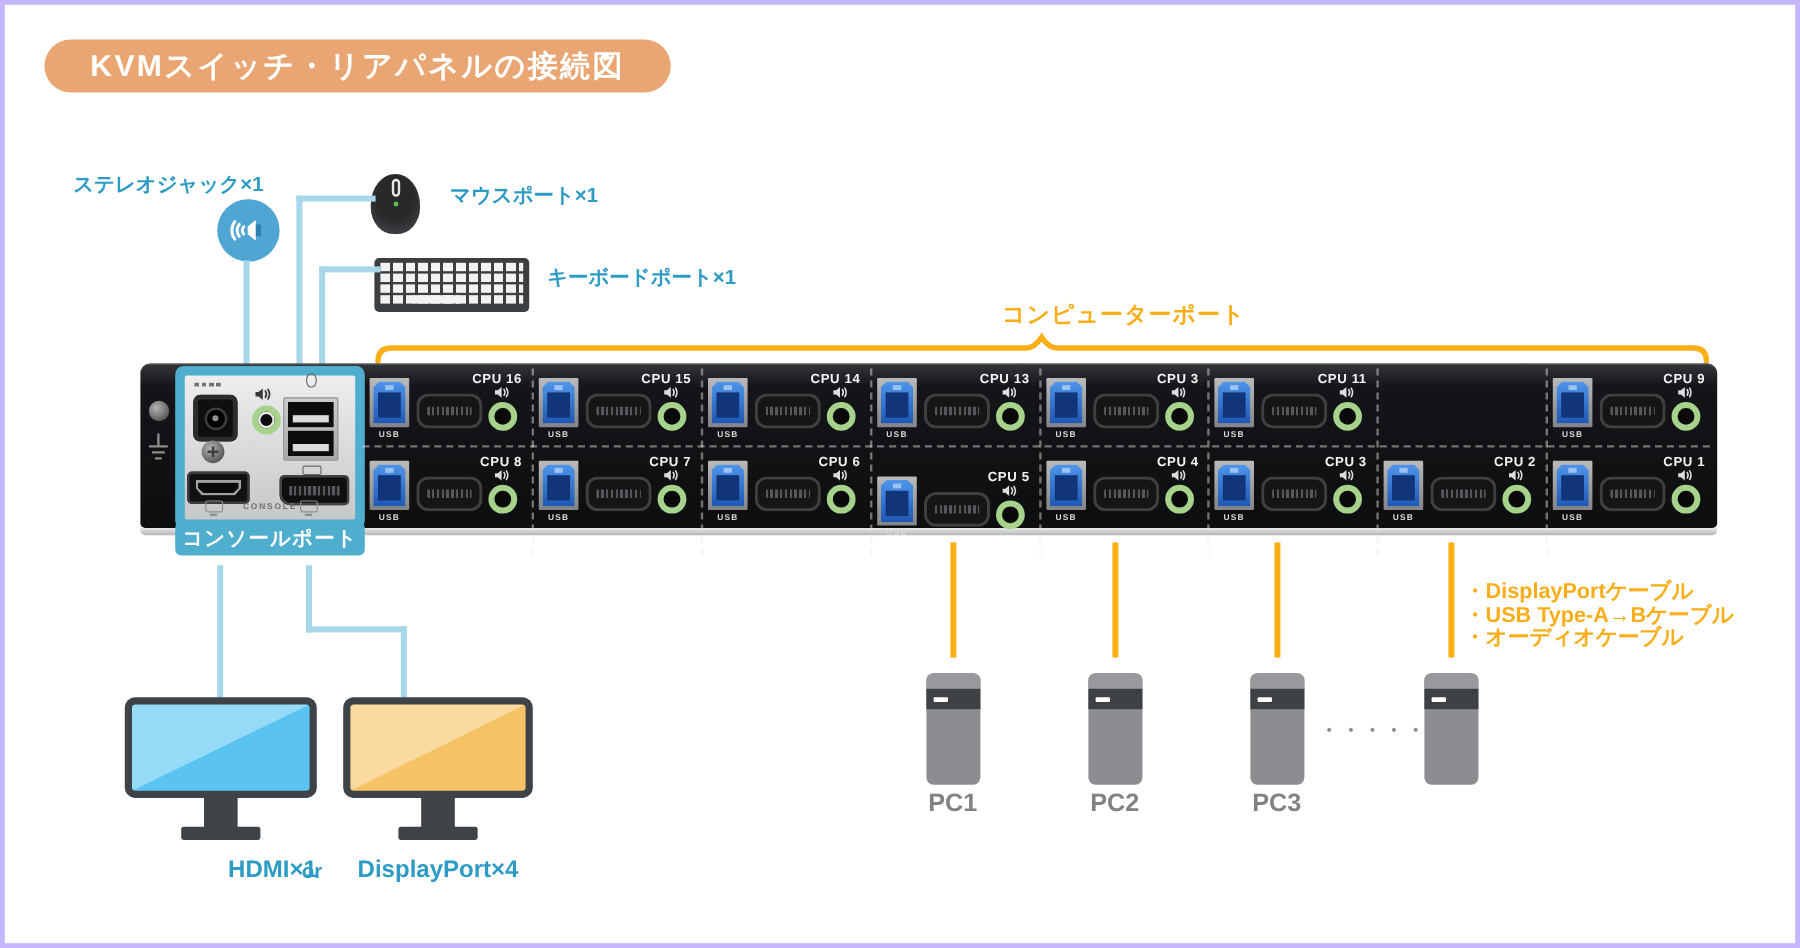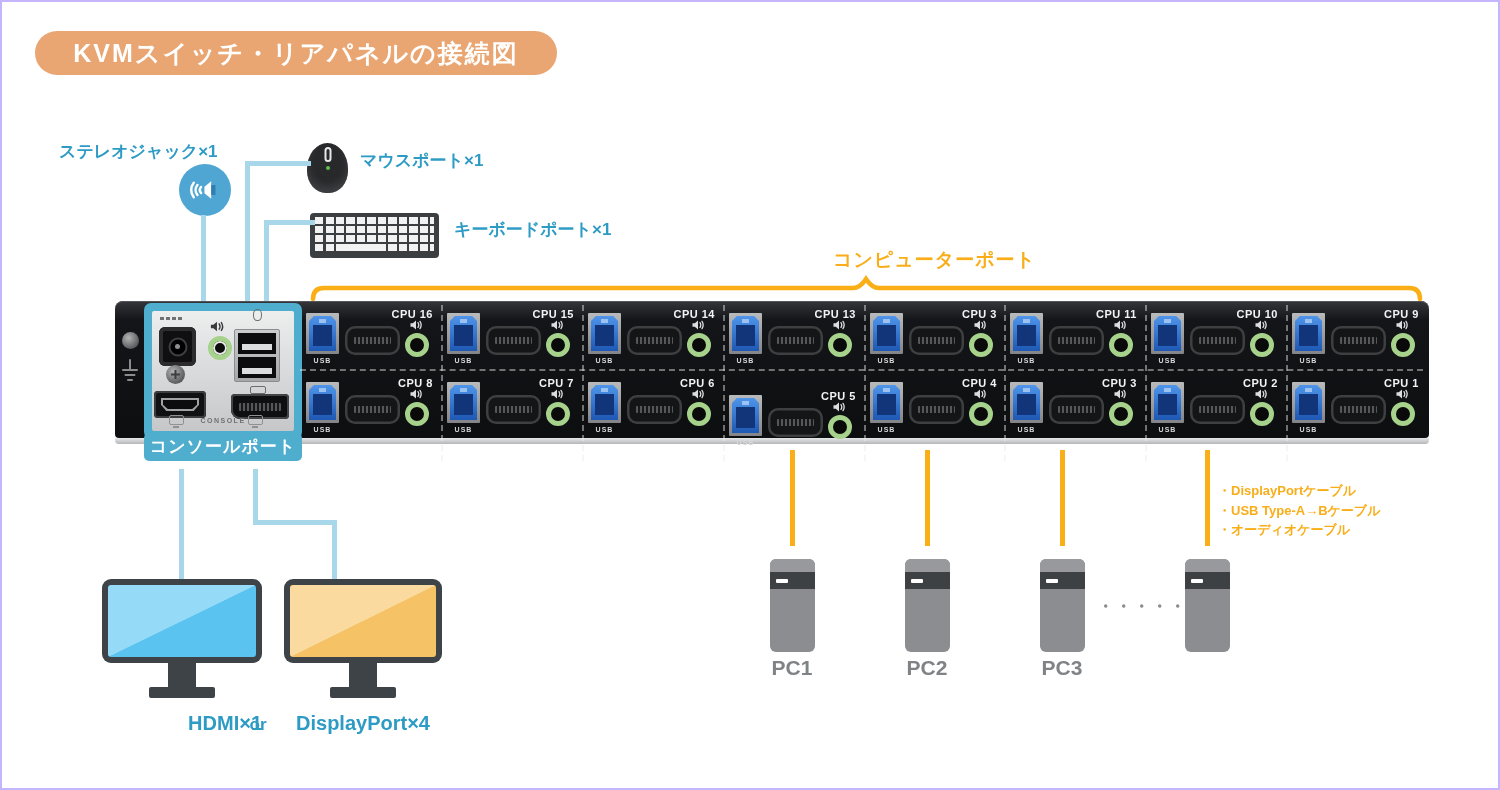--- a/index.html
+++ b/index.html
@@ -2,31 +2,31 @@
 <html style="--orange: #F9AE19; --blue: #2E9BC5; --teal: #4FAECE; --lblue: #A8D7E9; --titleOrange: #E9A672; --monBlue: #5BC3F0; --monOrange: #F6C266; --jackGreen: #A6D28C;"><head>
 <meta charset="utf-8">
 <style>
   :root{
     --orange:#F9AE19; --blue:#2E9BC5; --teal:#4FAECE; --lblue:#A8D7E9;
     --titleOrange:#E9A672; --monBlue:#5BC3F0; --monOrange:#F6C266;
     --usbBlue:#2663C4; --jackGreen:#A6D28C;
   }
   html,body{margin:0;padding:0;background:#fff;}
   body{font-family:"Liberation Sans","DejaVu Sans",sans-serif;}
-  #canvas{position:relative;width:1500px;height:790px;background:#fff;border:2px solid #c4b5fd;box-sizing:border-box;overflow:hidden;}
+  #canvas{position:relative;width:1500px;height:790px;background:#fff;border:4px solid #c4b5fd;box-sizing:border-box;overflow:hidden;}
   .abs{position:absolute;}
 
   
   .title-pill{left:33px;top:29px;width:522px;height:44px;background:var(--titleOrange);border-radius:22px;
     color:#fff;font-size:25px;font-weight:bold;letter-spacing:2px;text-align:center;line-height:44px;}
 
   
   .blue-label{color:var(--blue);font-weight:bold;font-size:17px;white-space:nowrap;}
   .stereo-label{left:57px;top:138px;}
-  .mouse-label{left:358px;top:147px;text-align:center;}
+  .mouse-label{left:371px;top:147px;text-align:center;}
   .kb-label{left:452px;top:216px;}
 
   
   .lline{background:var(--lblue);}
 
   
   .spk-circle{left:177px;top:162px;width:52px;height:52px;border-radius:50%;background:#4FA6D3;}
   .spk-circle svg{position:absolute;left:8px;top:8px;}
 
   
@@ -113,21 +113,21 @@
   
   .pc-tower{position:absolute;top:557px;width:45px;height:93px;background:#8B8D90;border-radius:6px;}
   .pc-cap{position:absolute;left:0;top:0;width:100%;height:13px;background:#97999c;border-radius:6px 6px 0 0;}
   .pc-band{position:absolute;left:0;top:13px;width:100%;height:17px;background:#3E4144;}
   .pc-dash{position:absolute;left:6px;top:7px;width:12px;height:4px;background:#fff;border-radius:1px;}
   .pc-label{position:absolute;top:654px;width:90px;text-align:center;color:#808386;font-weight:bold;font-size:21px;}
   .dots{left:1095px;top:593px;width:95px;color:#8B8E91;font-weight:bold;font-size:17px;letter-spacing:1px;}
   .max-note{left:1118px;top:652px;width:175px;text-align:center;color:#808386;font-weight:bold;font-size:17.5px;line-height:21px;}
 
   
-  .cable-note{left:1216px;top:479px;color:var(--orange);font-weight:bold;font-size:13px;line-height:19.5px;white-space:nowrap;}
+  .cable-note{left:1216px;top:479px;color:var(--orange);font-weight:bold;font-size:18px;line-height:19.5px;white-space:nowrap;}
 
   
   .mon-frame{width:160px;height:84px;background:#3E4347;border-radius:9px;}
   .mon-screen{position:absolute;left:6px;top:6px;border-radius:3px;}
   .monb{left:100px;top:577px;}
   .monb .mon-screen{width:148px;height:72px;background:linear-gradient(to bottom right,#95DBF8 49.8%,var(--monBlue) 50.2%);}
   .mono{left:282px;top:577px;width:158px;}
   .mono .mon-screen{width:146px;height:72px;background:linear-gradient(to bottom right,#FBDA9F 49.8%,var(--monOrange) 50.2%);}
   .mon-neck{width:28px;height:30px;background:#3E4347;}
   .mon-base{width:66px;height:11px;background:#3E4347;border-radius:2px;}
@@ -336,38 +336,20 @@
     <div class="dp-port">
           <div class="dp-pins"></div>
         </div>
     <svg class="spkg-port glyph-light" width="13" height="10" viewBox="0 0 13 10">
       <polygon points="0.5,3.3 2.8,3.3 6,0.6 6,9.4 2.8,6.7 0.5,6.7" fill="currentColor"></polygon>
       <path d="M8,2.6 A4.4,4.4 0 0 1 8,7.4 M10,1.4 A6.6,6.6 0 0 1 10,8.6" stroke="currentColor" stroke-width="1.3" fill="none" stroke-linecap="round"></path>
     </svg>
     <div class="audio-port"></div>
     <div class="cpu-label">CPU 11</div>
   </div>
-      <div class="cpu-group" style="left: 845px; top: 0px;">
-    <div class="usb-mod">
-      <div class="usb-blue">
-            <div class="usb-notch"></div>
-            <div class="usb-dark"></div>
-          </div>
-    </div>
-    <div class="usb-txt">USB</div>
-    <div class="dp-port">
-          <div class="dp-pins"></div>
-        </div>
-    <svg class="spkg-port glyph-light" width="13" height="10" viewBox="0 0 13 10">
-      <polygon points="0.5,3.3 2.8,3.3 6,0.6 6,9.4 2.8,6.7 0.5,6.7" fill="currentColor"></polygon>
-      <path d="M8,2.6 A4.4,4.4 0 0 1 8,7.4 M10,1.4 A6.6,6.6 0 0 1 10,8.6" stroke="currentColor" stroke-width="1.3" fill="none" stroke-linecap="round"></path>
-    </svg>
-    <div class="audio-port"></div>
-    <div class="cpu-label">CPU 10</div>
-  </div>
       <div class="cpu-group" style="left: 986px; top: 0px;">
     <div class="usb-mod">
       <div class="usb-blue">
             <div class="usb-notch"></div>
             <div class="usb-dark"></div>
           </div>
     </div>
     <div class="usb-txt">USB</div>
     <div class="dp-port">
           <div class="dp-pins"></div>

